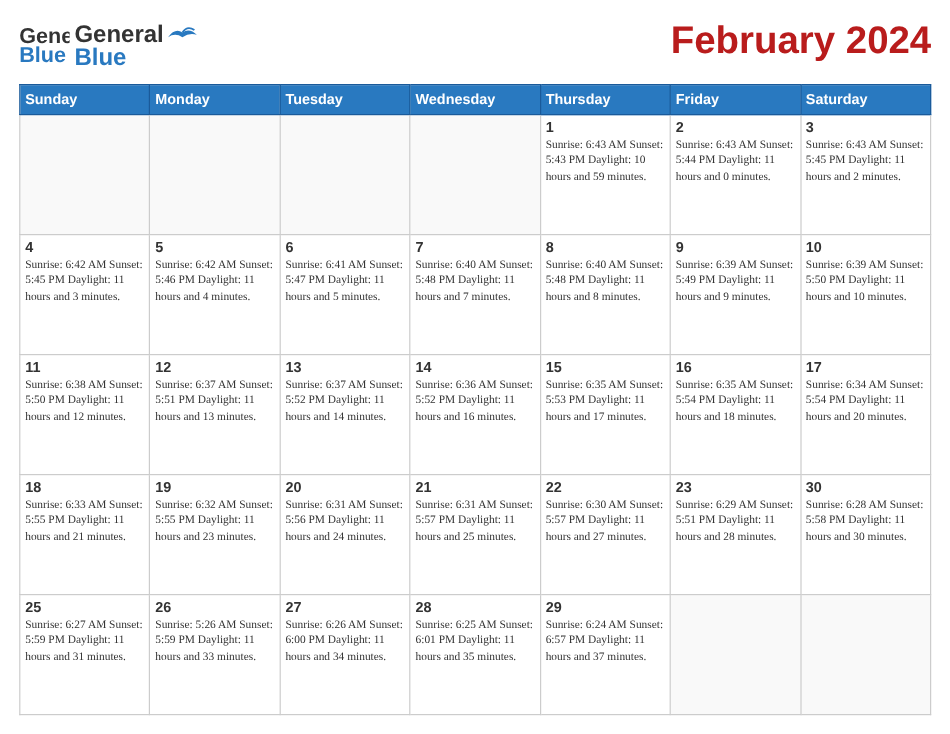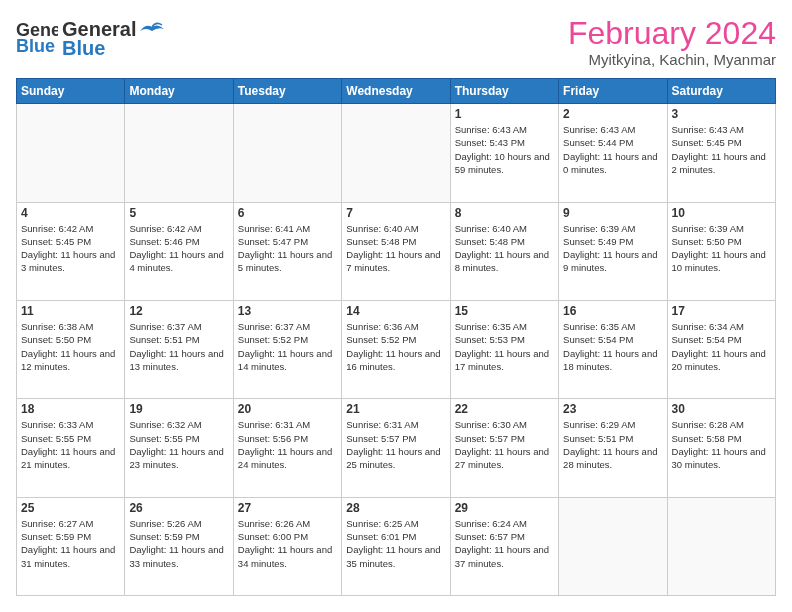--- a/index.html
+++ b/index.html
@@ -21,22 +21,22 @@
       display: flex;
       justify-content: space-between;
       align-items: flex-start;
       margin-bottom: 10px;
     }
     .title-section {
       text-align: right;
     }
     .month-year {
       font-size: 32px;
-      font-weight: normal;
-      color: #ec4899;
+      font-weight: bold;
+      color: #b91c1c;
       line-height: 1.1;
     }
     .location {
       font-size: 15px;
       color: #555;
     }
     .calendar {
       width: 100%;
       border-collapse: collapse;
       flex: 1;
@@ -63,20 +63,21 @@
       font-size: 12px;
       font-weight: bold;
       color: #333;
       display: block;
       margin-bottom: 2px;
     }
     .day-info {
       font-size: 9.5px;
       color: #333;
       line-height: 1.4;
+      font-family: Liberation Serif, serif;
     }
     .empty-cell {
       background: #f9f9f9;
     }
     .logo-wrapper {
       display: flex;
       align-items: center;
     }
   </style>
 </head>
@@ -99,21 +100,20 @@
           <svg width="28" height="18" viewBox="0 0 28 18" style="margin-left:2px;">
             <path d="M2,10 Q8,2 14,6 Q20,2 26,8 Q20,6 14,10 Q8,6 2,10 Z" fill="#2979c0"></path>
             <path d="M14,6 Q18,0 24,4" fill="none" stroke="#2979c0" stroke-width="1.5"></path>
           </svg>
         </div>
         <span style="font-size:20px;font-weight:bold;color:#2979c0;font-family:Arial;margin-top:-4px;">Blue</span>
       </div>
     </div>
     <div class="title-section">
       <div class="month-year">February 2024</div>
-      <div class="location">Myitkyina, Kachin, Myanmar</div>
     </div>
   </div>
 
   <table class="calendar">
     <thead>
       <tr>
       <th>Sunday</th>
           <th>Monday</th>
           <th>Tuesday</th>
           <th>Wednesday</th>

